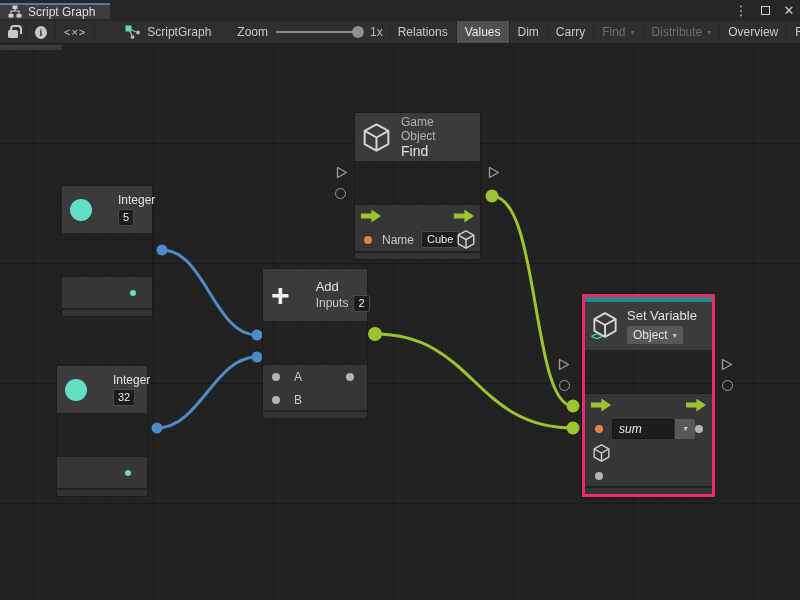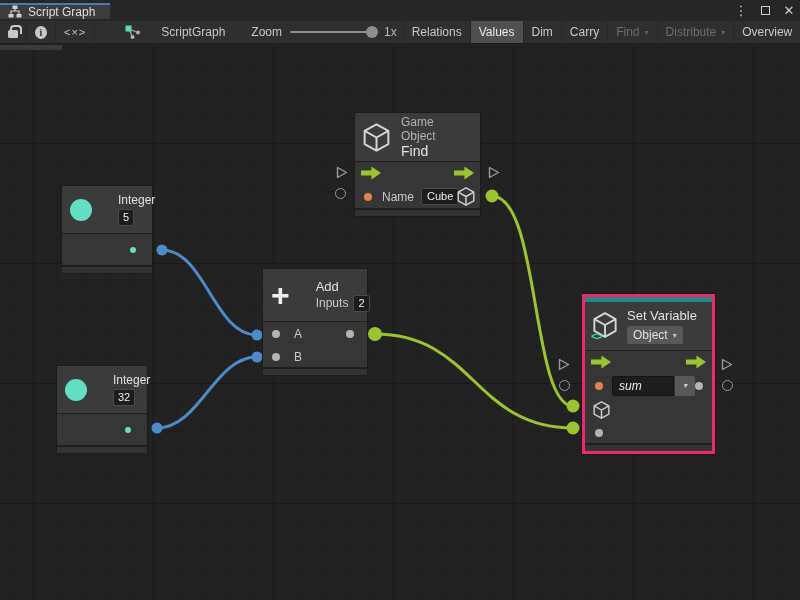--- a/index.html
+++ b/index.html
@@ -24,21 +24,21 @@
   .toolbar{ height:23px; background:#2f2f2f; display:flex; align-items:stretch; border-bottom:1px solid #1c1c1c; font-size:12px; }
   .tbtn{ display:flex; align-items:center; padding:0 8px; border-right:1px solid #262626; color:#c8c8c8; white-space:nowrap; }
   .tbtn.icon-btn{ justify-content:center; }
   .tbtn.active{ background:#505050; color:#ececec; }
   .tbtn.disabled{ color:#6e6e6e; }
   .spacer{ flex:0 0 auto; }
   .lock{ width:11px; height:8px; background:#c8c8c8; border-radius:1.5px; position:relative; margin-top:4px; }
   .lock::before{ content:""; position:absolute; left:1.5px; top:-5px; width:8px; height:7px; border:2px solid #c8c8c8; border-bottom:none; border-radius:4px 4px 0 0; }
   .info-icon{ width:13px; height:13px; border-radius:50%; background:#c8c8c8; color:#2e2e2e; font-size:10px; font-weight:bold; display:flex; align-items:center; justify-content:center; font-family:"Liberation Serif", serif; }
   .code-icon{ color:#c8c8c8; letter-spacing:1px; font-size:11px; }
-  .crumb{ display:flex; align-items:center; gap:20px; padding:0 8px; }
+  .crumb{ display:flex; align-items:center; gap:6px; padding:0 8px; }
   .zoom-area{ display:flex; align-items:center; gap:8px; padding:0 6px 0 18px; }
   .slider-track{ width:86px; height:2px; background:#8f8f8f; position:relative; border-radius:1px; }
   .slider-handle{ position:absolute; right:-2px; top:-5px; width:12px; height:12px; border-radius:50%; background:#8f8f8f; }
   .dd-arrow{ font-size:8px; margin-left:5px; color:#9a9a9a; }
   .tbtn.disabled .dd-arrow{ color:#636363; }
 
   
   .canvas{ position:absolute; left:0; top:45px; width:800px; height:555px;
     background-color:#222;
     background-image:
@@ -50,21 +50,21 @@
     background-position:33px 98px, 33px 98px, 9px 2px, 9px 2px;
   }
   .mini-bar{ position:absolute; left:0; top:0; width:62px; height:5px; background:#3a3a3a; }
 
   .wires{ position:absolute; left:0; top:0; width:800px; height:555px; pointer-events:none; }
   .wires path{ fill:none; stroke-width:3; pointer-events:stroke; }
 
   
   .node{ position:absolute; box-shadow:0 0 0 1px #1b1b1b; }
   .nhead{ background:#3b3b3b; display:flex; align-items:center; gap:26px; padding:0 10px 0 8px; }
-  .nbody{ background:#363636; border-top:1px solid #1f1f1f; position:relative; }
+  .nbody{ background:#363636; border-top:1px solid #1f1f1f; position:relative;margin-top:43px; }
   .nfoot{ background:#333; border-top:2px solid #1f1f1f; height:8px; }
   .ntitle{ font-size:13px; color:#e2e2e2; }
   .nsub{ font-size:12px; color:#b2b2b2; }
   .vbox{ display:inline-block; background:#1d1d1d; border:1px solid #4a4a4a; border-radius:2px; color:#ececec; font-size:11px; padding:1px 4px; min-width:14px; text-align:center; line-height:13px; }
   .prow{ display:flex; align-items:center; position:relative; }
   .plabel{ font-size:12px; color:#c9c9c9; }
 
   .dot{ border-radius:50%; display:inline-block; }
   .dot.gray{ width:8px; height:8px; background:#b4b4b4; }
   .dot.orange{ width:8px; height:8px; background:#e0834f; }

